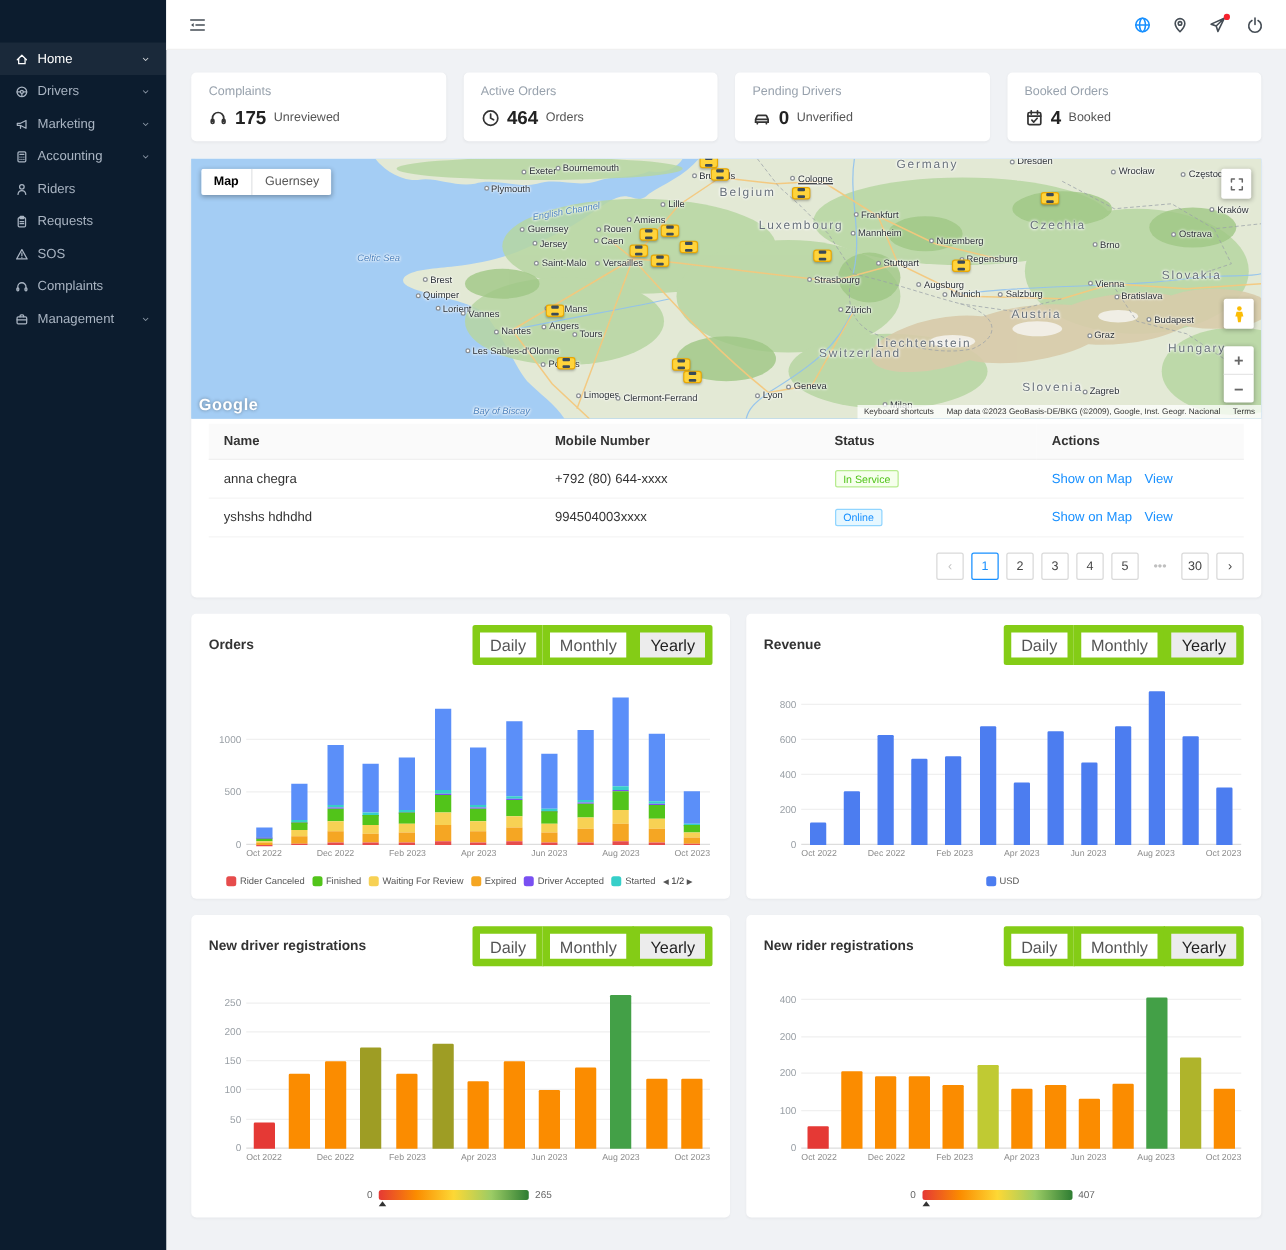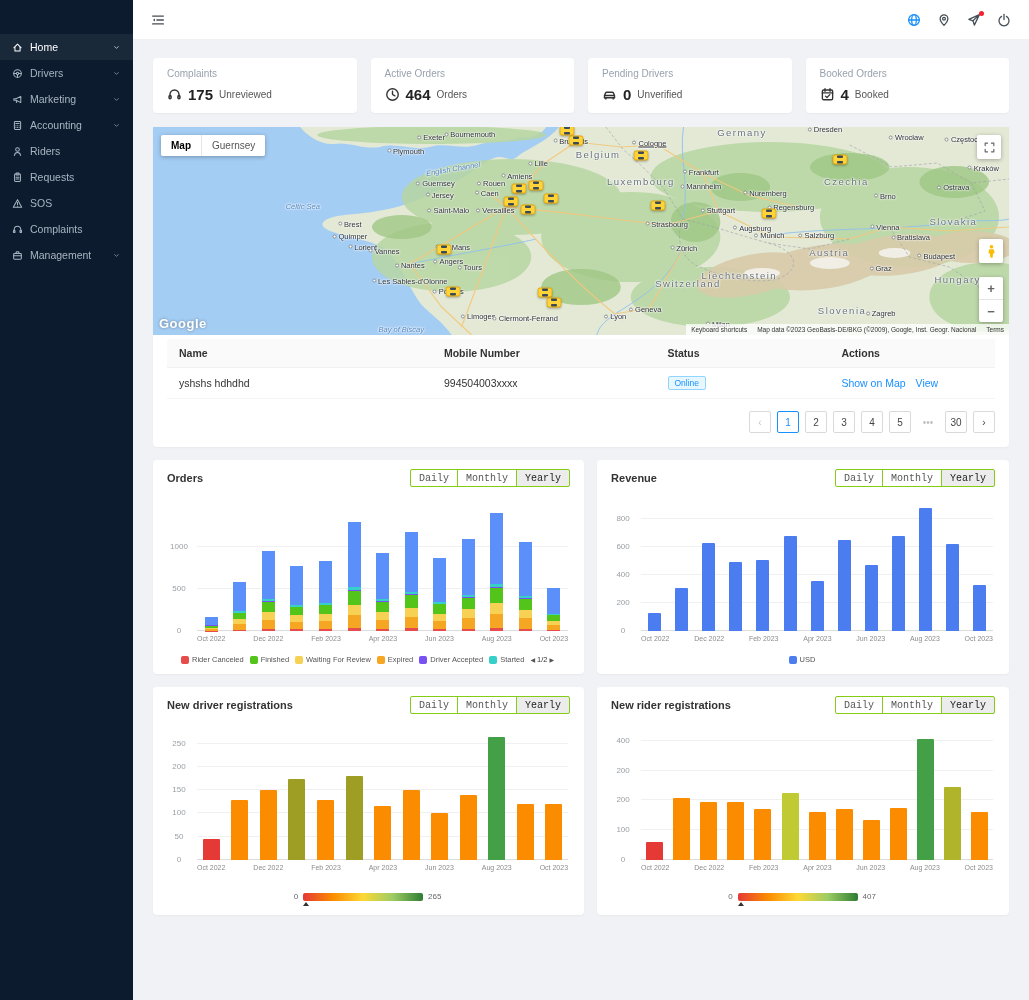--- a/index.html
+++ b/index.html
@@ -66,29 +66,29 @@
   .page-btn{min-width:22px;height:22px;border:1px solid #d9d9d9;border-radius:2px;background:#fff;display:flex;align-items:center;justify-content:center;font-size:10px;color:#444;cursor:pointer;box-sizing:border-box;padding:0 4px}
   .page-btn.active{border-color:#1890ff;color:#1890ff}
   .page-btn.disabled{color:#c5c5c5}
   .page-btn.dots{border:none;color:#bfbfbf}
   
   .charts-grid{display:grid;grid-template-columns:1fr 1fr;gap:13px;margin-top:13px}
   .chart-card{padding-bottom:8px}
   .chart-head{display:flex;align-items:center;justify-content:space-between;padding:9px 14px 4px}
   .chart-title{font-size:11px;font-weight:700;color:#333}
   .seg{display:flex}
-  .seg-btn{font-size:10px;padding:2.5px 8px;background:#fff;border:1px solid #84cc16;color:#555;margin-left:-1px;cursor:pointer;font-family:Liberation Mono, monospace}
+  .seg-btn{font-size:13px;padding:2.5px 8px;background:#fff;border:6px solid #84cc16;color:#555;margin-left:-1px;cursor:pointer;font-family:Liberation Sans, sans-serif}
   .seg-btn:first-child{border-radius:2px 0 0 2px;margin-left:0}
   .seg-btn:last-child{border-radius:0 2px 2px 0}
   .seg-btn.active{background:#ececec;color:#222}
   .chart-body{padding:14px 16px 0 14px}
   .plot{position:relative;margin-left:30px}
   .gridline{position:absolute;left:0;right:0;height:1px;background:#f0f0f0}
   .gridline.axis{background:#ddd}
-  .ytick{position:absolute;left:-32px;width:28px;text-align:center;font-size:8px;color:#9aa0a6}
+  .ytick{position:absolute;left:-32px;width:28px;text-align:right;font-size:8px;color:#9aa0a6}
   .cols{position:absolute;inset:0;display:flex}
   .col{flex:1;display:flex;align-items:flex-end;justify-content:center}
   .bar{display:flex;flex-direction:column;justify-content:flex-end;border-radius:1px 1px 0 0}
   .xrow{display:flex;margin-left:30px;padding-top:4px;height:12px}
   .xlab{flex:1;text-align:center;font-size:7px;color:#8c8c8c;white-space:nowrap}
   .legend{display:flex;align-items:center;gap:6px;margin:8px 14px 2px;font-size:7.5px;color:#555}
   .legend.centered{justify-content:center}
   .lg-item{display:flex;align-items:center;gap:3px;white-space:nowrap;cursor:pointer}
   .lg-sw{width:8px;height:8px;border-radius:2px}
   .lg-pager{margin-left:auto;display:flex;align-items:center;gap:2px;font-size:7.5px;color:#333}
@@ -549,20 +549,26 @@
           <thead>
               <tr id="drv-head">
                 <th>Name</th>
                 <th>Mobile Number</th>
                 <th>Status</th>
                 <th>Actions</th>
               </tr>
             </thead>
           <tbody id="drv-body">
               <tr>
+                <td style="width:32%">anna chegra</td>
+                <td style="width:27%">+792 (80) 644-xxxx</td>
+                <td style="width:21%"><span class="badge success">In Service</span></td>
+                <td class="links" style="width:20%"><a>Show on Map</a><a>View</a></td>
+              </tr>
+              <tr>
                 <td style="width:32%">yshshs hdhdhd</td>
                 <td style="width:27%">994504003xxxx</td>
                 <td style="width:21%"><span class="badge info">Online</span></td>
                 <td class="links" style="width:20%"><a>Show on Map</a><a>View</a></td>
               </tr>
             </tbody>
         </table>
         <div class="pagination" id="pagination">
             <span class="page-btn disabled">‹</span>
             <span class="page-btn active">1</span>

